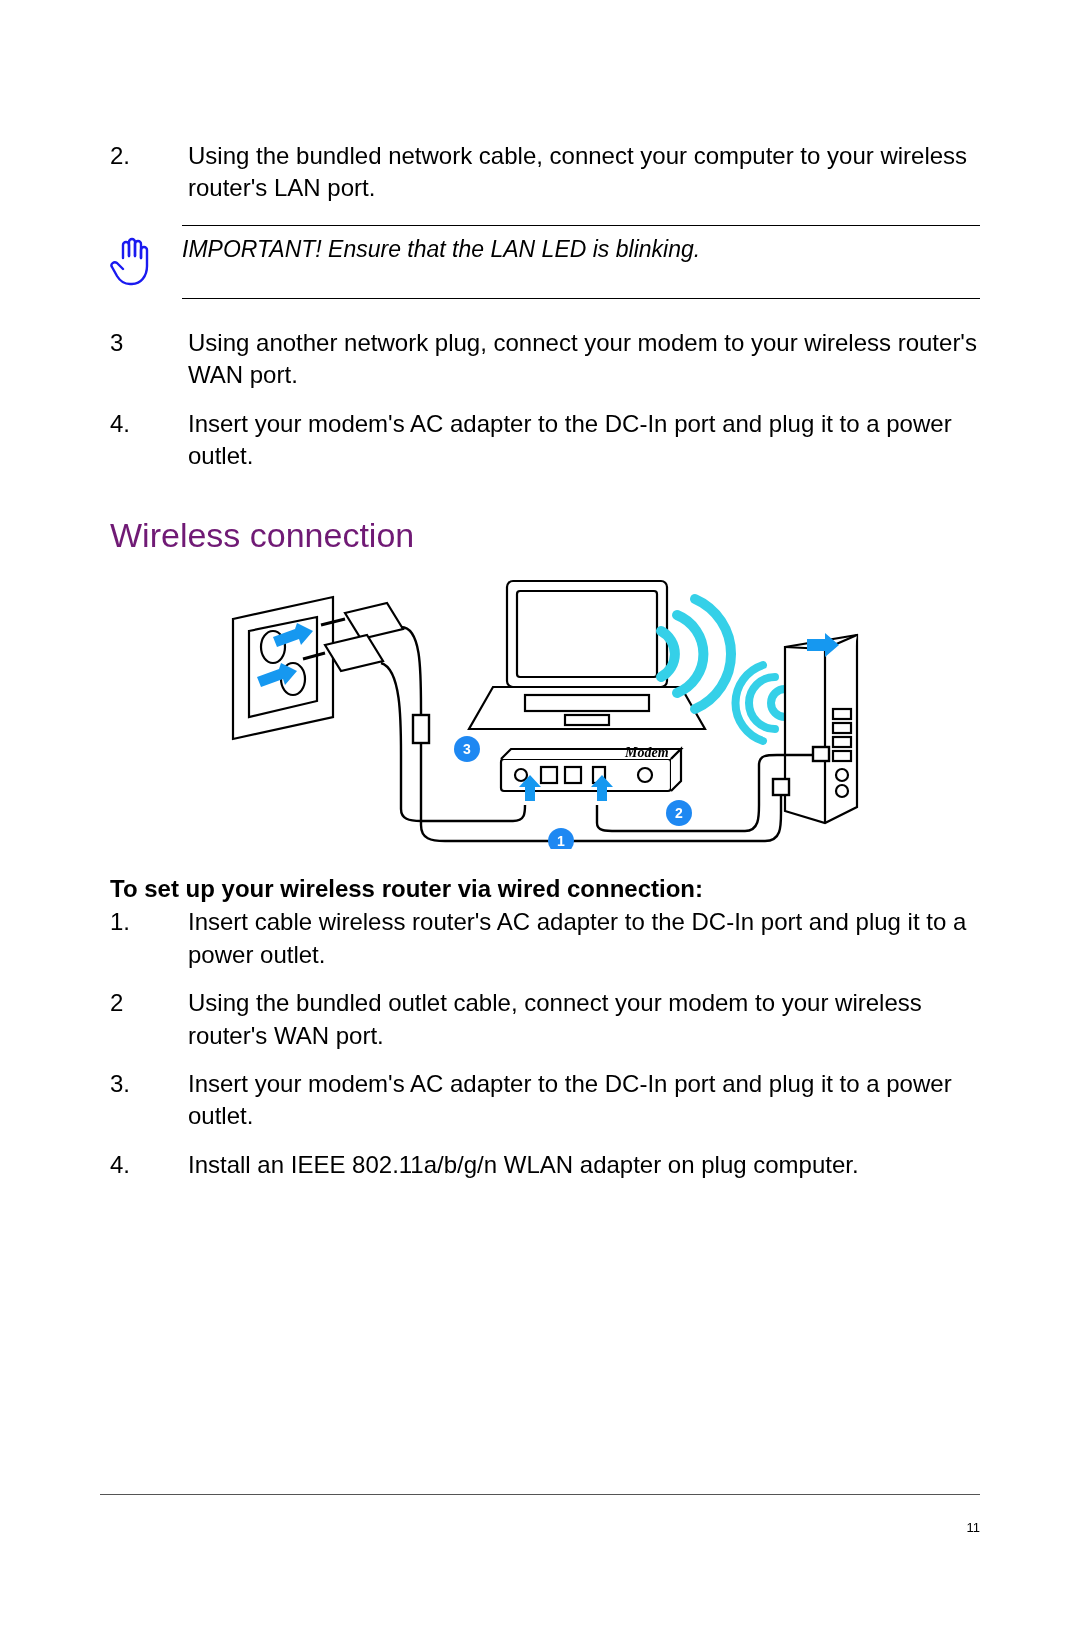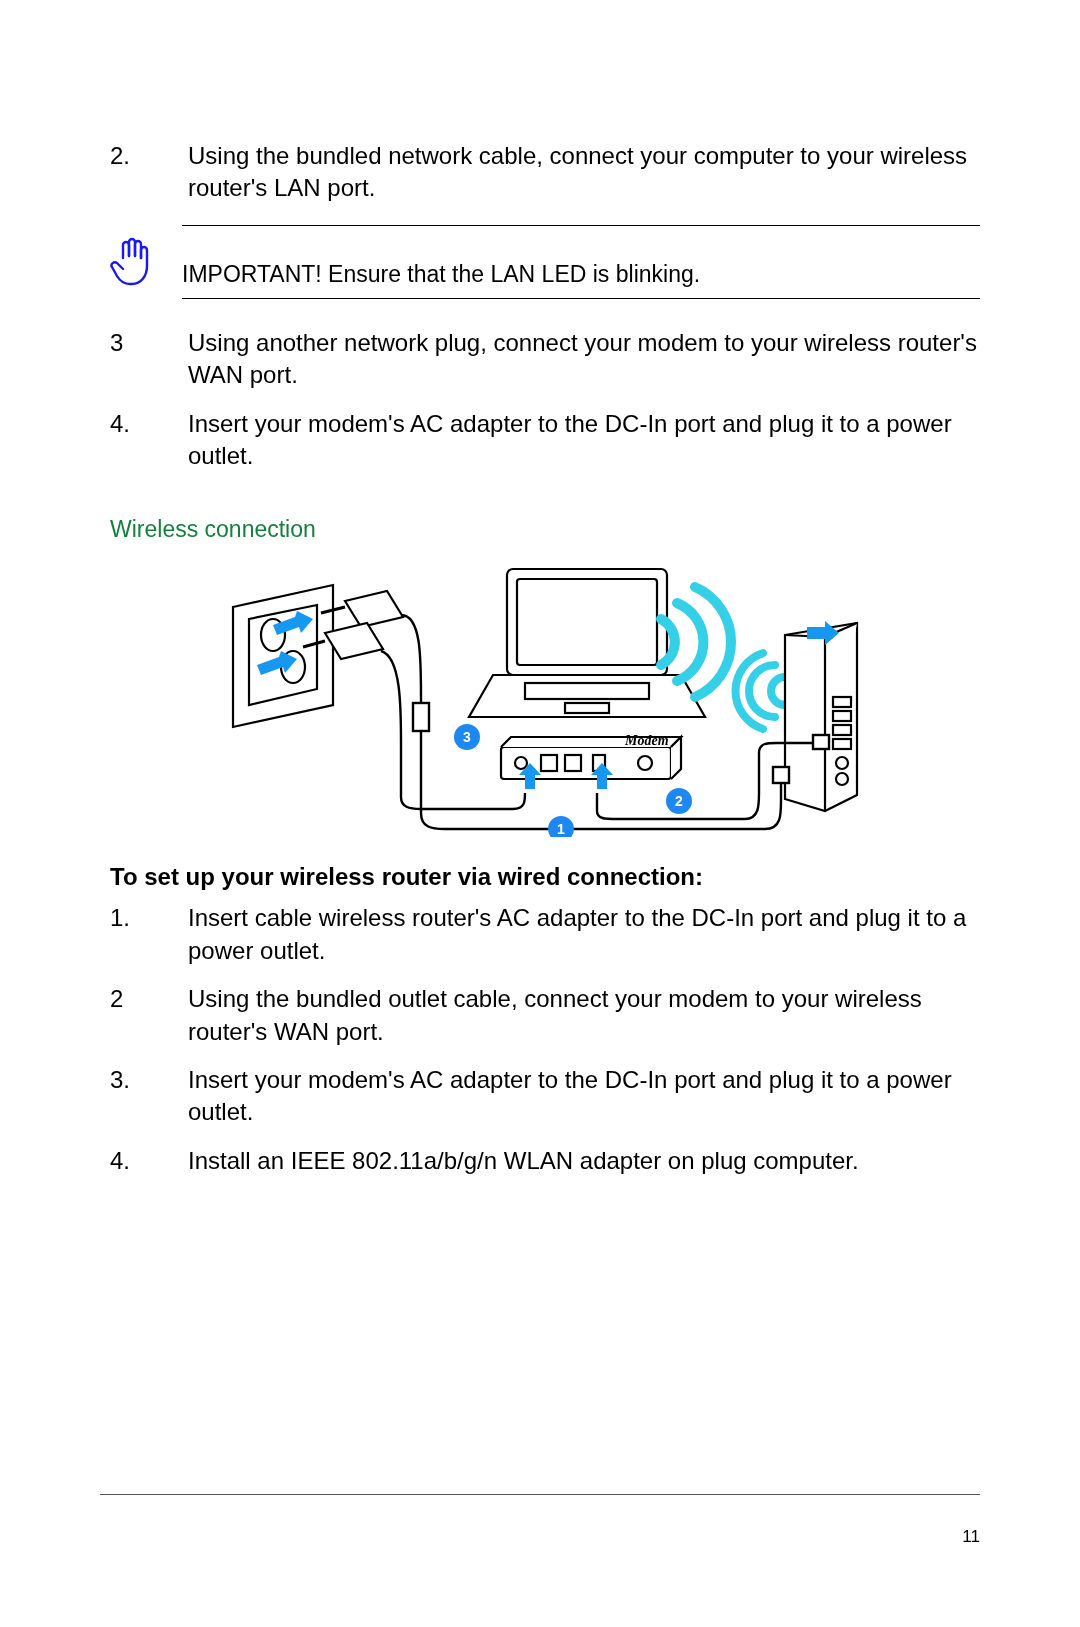--- a/index.html
+++ b/index.html
@@ -6,27 +6,27 @@
   body{font-family:"Segoe UI","Myriad Pro","Helvetica Neue",Arial,sans-serif;
        font-size:24px;color:#000;width:1080px;height:1627px;position:relative;
        -webkit-font-smoothing:antialiased;}
   .page{padding:140px 100px 0 110px;}
   ol.steps{list-style:none;margin:0;padding:0;}
   ol.steps>li{display:flex;align-items:flex-start;margin:0 0 16px 0;line-height:1.35;}
   ol.steps>li .num{min-width:30px;}
   ol.steps>li .txt{flex:1;margin-left:48px;}
   .callout{margin:20px 0 28px 0;}
   .callout .rule{border-top:1px solid #000;margin-left:72px;}
-  .callout .row{display:flex;align-items:flex-end;margin-left:0;padding:10px 0 10px 0;}
+  .callout .row{display:flex;align-items:flex-start;margin-left:0;padding:10px 0 10px 0;font-style:italic;}
   .callout .icon-cell{width:72px;display:flex;justify-content:flex-start;align-items:center;}
   .callout .msg{flex:1;font-size:23px;}
-  .section-title{color:#15803d;font-size:23px;font-weight:400;margin:44px 0 11px 0;}
+  .section-title{color:#701a75;font-size:34px;font-weight:400;margin:44px 0 11px 0;}
   .diagram{width:640px;height:280px;margin:14px auto 26px auto;position:relative;}
-  .sub-title{font-weight:700;font-size:24px;margin:18px 0 11px 0;}
-  .page-num{position:absolute;bottom:80px;right:100px;font-size:17px;}
+  .sub-title{font-weight:700;font-size:24px;margin:18px 0 3px 0;}
+  .page-num{position:absolute;bottom:92px;right:100px;font-size:13px;}
   hr.footer{position:absolute;bottom:120px;left:100px;right:100px;border:none;border-top:1px solid #555;}
 </style>
 </head>
 <body>
 
 <div class="page">
 
   <ol class="steps">
     <li>
       <span class="num">2.</span>

